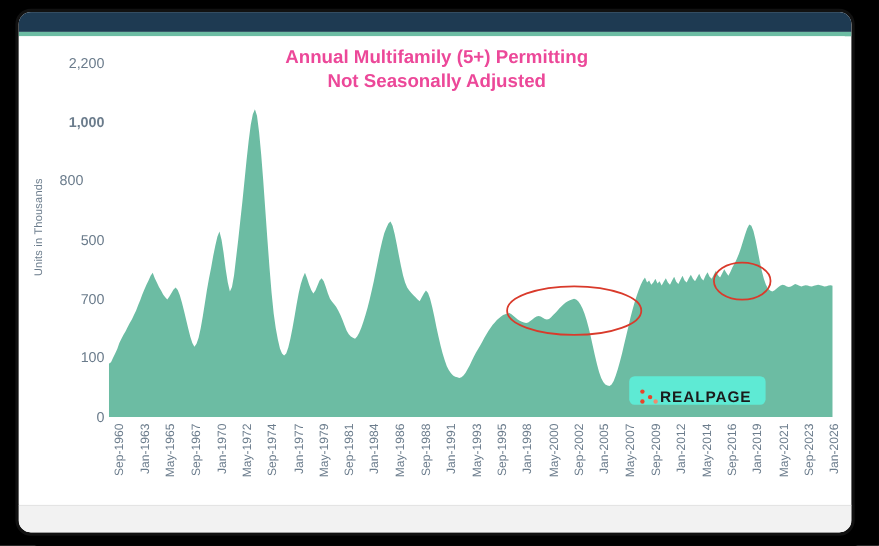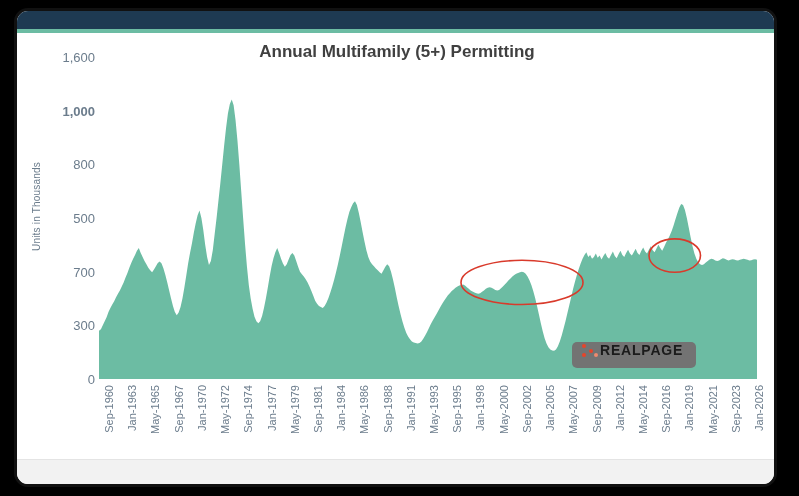--- a/index.html
+++ b/index.html
@@ -71,21 +71,21 @@
     font-family: "Liberation Sans", sans-serif;
   }
 
   
   #chart-title {
     position: absolute;
     left: 80px;
     top: 8px;
     width: 600px;
     text-align: center;
-    color: #404040;
+    color: #ec4899;
     font-size: 17px;
     font-weight: bold;
     line-height: 22px;
   }
   #chart-title div { white-space: nowrap; }
 
   
   #y-axis-title {
     position: absolute;
     left: -36px;
@@ -143,24 +143,24 @@
     transform: rotate(-90deg) translateX(-100%);
   }
 
   
   #realpage-logo {
     position: absolute;
     left: 555px;
     top: 309px;
     width: 124px;
     height: 26px;
-    background: #737373;
+    background: #5eead4;
     border-radius: 5px;
     display: flex;
-    align-items: flex-start;
+    align-items: flex-end;
     padding-left: 8px;
     box-sizing: border-box;
   }
   #logo-dots { width: 20px; height: 16px; position: relative; flex: none; }
   #logo-dots i {
     position: absolute;
     width: 4px; height: 4px;
     border-radius: 50%;
     background: #e8442a;
     display: block;
@@ -182,31 +182,32 @@
 
 <div id="frame">
 
   <div id="header-bar"></div>
   <div id="accent-line"></div>
 
   <div id="canvas">
 
     <div id="chart-title">
       <div>Annual Multifamily (5+) Permitting</div>
+      <div>Not Seasonally Adjusted</div>
     </div>
 
     <div id="y-axis-title">Units in Thousands</div>
     <div id="y-ticks">
         <div class="y-tick" style="top: 346px;">0</div>
-        <div class="y-tick" style="top: 292.333px;">300</div>
+        <div class="y-tick" style="top: 292.333px;">100</div>
         <div class="y-tick" style="top: 238.667px;">700</div>
         <div class="y-tick" style="top: 185px;">500</div>
-        <div class="y-tick" style="top: 131.333px;">800</div>
+        <div class="y-tick" style="top: 131.333px; text-align: center;">800</div>
         <div class="y-tick" style="top: 77.6667px; font-weight: bold;">1,000</div>
-        <div class="y-tick" style="top: 24px;">1,600</div>
+        <div class="y-tick" style="top: 24px;">2,200</div>
       </div>
 
     <div id="plot">
       <svg id="plot-svg" viewBox="0 0 658 348" preserveAspectRatio="none">
           <path d="M 0 346.0 L 0.00 297.70 L 1.90 296.36 L 3.79 292.33 L 5.69 288.31 L 7.59 284.28 L 9.48 278.92 L 11.38 274.89 L 13.27 271.40 L 15.17 268.18 L 17.07 264.16 L 18.96 260.67 L 20.86 257.45 L 22.76 253.43 L 24.65 249.40 L 26.55 244.57 L 28.44 240.01 L 30.34 234.64 L 32.24 230.08 L 34.13 225.79 L 36.03 222.03 L 37.93 217.74 L 39.82 215.05 L 41.72 219.88 L 43.61 223.91 L 45.51 227.93 L 47.41 231.15 L 49.30 234.64 L 51.20 237.32 L 53.10 239.20 L 54.99 236.52 L 56.89 233.30 L 58.78 230.08 L 60.68 228.47 L 62.58 230.62 L 64.47 235.45 L 66.37 241.89 L 68.27 249.40 L 70.16 257.45 L 72.06 265.50 L 73.95 273.01 L 75.85 278.92 L 77.75 282.14 L 79.64 279.45 L 81.54 274.09 L 83.44 265.50 L 85.33 254.77 L 87.23 242.69 L 89.12 230.62 L 91.02 219.88 L 92.92 210.49 L 94.81 199.76 L 96.71 190.37 L 98.61 182.32 L 100.50 177.49 L 102.40 185.00 L 104.29 197.07 L 106.19 211.83 L 108.09 223.91 L 109.98 231.96 L 111.88 227.93 L 113.78 217.20 L 115.67 201.10 L 117.57 185.00 L 119.46 167.56 L 121.36 150.12 L 123.26 131.33 L 125.15 112.55 L 127.05 95.11 L 128.95 80.35 L 130.84 70.96 L 132.74 66.40 L 134.63 72.30 L 136.53 87.06 L 138.43 107.18 L 140.32 131.33 L 142.22 158.17 L 144.12 185.00 L 146.01 210.49 L 147.91 233.30 L 149.80 252.08 L 151.70 265.50 L 153.60 275.70 L 155.49 283.75 L 157.39 288.31 L 159.29 290.19 L 161.18 288.31 L 163.08 282.94 L 164.97 274.89 L 166.87 265.50 L 168.77 254.77 L 170.66 243.50 L 172.56 233.30 L 174.46 225.25 L 176.35 219.35 L 178.25 215.05 L 180.14 219.88 L 182.04 225.79 L 183.94 230.62 L 185.83 233.84 L 187.73 231.15 L 189.63 226.59 L 191.52 222.03 L 193.42 219.88 L 195.31 222.57 L 197.21 227.93 L 199.11 233.84 L 201.00 238.67 L 202.90 241.35 L 204.80 243.50 L 206.69 246.18 L 208.59 249.40 L 210.48 253.43 L 212.38 257.99 L 214.28 262.82 L 216.17 267.65 L 218.07 270.87 L 219.97 273.01 L 221.86 274.09 L 223.76 274.89 L 225.65 273.01 L 227.55 269.52 L 229.45 264.96 L 231.34 259.60 L 233.24 253.43 L 235.14 246.72 L 237.03 239.20 L 238.93 231.15 L 240.82 222.57 L 242.72 213.18 L 244.62 203.78 L 246.51 194.39 L 248.41 186.34 L 250.31 179.10 L 252.20 174.27 L 254.10 170.24 L 255.99 168.36 L 257.89 172.12 L 259.79 179.63 L 261.68 189.03 L 263.58 198.95 L 265.48 208.61 L 267.37 217.20 L 269.27 223.91 L 271.16 228.47 L 273.06 231.15 L 274.96 233.30 L 276.85 235.45 L 278.75 237.32 L 280.65 239.20 L 282.54 240.81 L 284.44 237.32 L 286.33 233.84 L 288.23 231.15 L 290.13 233.30 L 292.02 238.67 L 293.92 246.18 L 295.82 254.77 L 297.71 264.16 L 299.61 273.01 L 301.50 281.06 L 303.40 288.31 L 305.30 294.48 L 307.19 299.85 L 309.09 303.60 L 310.99 306.29 L 312.88 308.43 L 314.78 309.51 L 316.67 310.04 L 318.57 310.58 L 320.47 310.04 L 322.36 308.43 L 324.26 305.75 L 326.16 302.53 L 328.05 299.04 L 329.95 295.02 L 331.84 290.99 L 333.74 287.50 L 335.64 284.28 L 337.53 281.06 L 339.43 277.57 L 341.33 274.09 L 343.22 270.87 L 345.12 267.65 L 347.01 264.96 L 348.91 262.28 L 350.81 260.13 L 352.70 257.99 L 354.60 256.38 L 356.50 254.77 L 358.39 253.43 L 360.29 252.62 L 362.18 252.08 L 364.08 251.55 L 365.98 252.62 L 367.87 254.23 L 369.77 255.84 L 371.67 257.45 L 373.56 258.52 L 375.46 259.60 L 377.35 260.13 L 379.25 260.67 L 381.15 260.13 L 383.04 258.79 L 384.94 257.45 L 386.84 255.84 L 388.73 254.77 L 390.63 254.23 L 392.52 254.77 L 394.42 255.84 L 396.32 256.91 L 398.21 257.45 L 400.11 256.91 L 402.01 255.30 L 403.90 253.43 L 405.80 251.55 L 407.69 249.40 L 409.59 247.25 L 411.49 245.38 L 413.38 243.50 L 415.28 241.89 L 417.18 240.81 L 419.07 240.01 L 420.97 239.20 L 422.86 238.67 L 424.76 239.20 L 426.66 240.81 L 428.55 243.50 L 430.45 247.25 L 432.35 252.08 L 434.24 257.99 L 436.14 264.96 L 438.03 273.01 L 439.93 281.60 L 441.83 290.19 L 443.72 298.24 L 445.62 305.21 L 447.52 310.58 L 449.41 314.34 L 451.31 316.48 L 453.20 317.56 L 455.10 317.82 L 457.00 316.48 L 458.89 313.26 L 460.79 308.43 L 462.69 302.53 L 464.58 295.55 L 466.48 288.31 L 468.37 280.26 L 470.27 272.21 L 472.17 264.16 L 474.06 256.11 L 475.96 248.86 L 477.86 241.89 L 479.75 235.98 L 481.65 230.62 L 483.54 225.79 L 485.44 222.03 L 487.34 219.35 L 489.23 223.91 L 491.13 222.03 L 493.03 225.79 L 494.92 223.91 L 496.82 220.42 L 498.71 224.71 L 500.61 222.57 L 502.51 226.59 L 504.40 223.10 L 506.30 219.88 L 508.20 223.91 L 510.09 225.79 L 511.99 222.03 L 513.88 218.54 L 515.78 223.10 L 517.68 225.25 L 519.57 221.22 L 521.47 217.74 L 523.37 222.03 L 525.26 223.91 L 527.16 219.88 L 529.05 216.66 L 530.95 220.42 L 532.85 222.57 L 534.74 219.35 L 536.64 215.86 L 538.54 219.88 L 540.43 222.03 L 542.33 217.74 L 544.22 214.52 L 546.12 218.54 L 548.02 220.42 L 549.91 216.66 L 551.81 213.18 L 553.71 217.20 L 555.60 219.35 L 557.50 215.59 L 559.39 211.83 L 561.29 215.05 L 563.19 217.74 L 565.08 213.98 L 566.98 209.69 L 568.88 206.47 L 570.77 202.44 L 572.67 197.88 L 574.56 192.51 L 576.46 186.34 L 578.36 180.17 L 580.25 174.80 L 582.15 171.05 L 584.05 172.12 L 585.94 176.95 L 587.84 185.00 L 589.73 194.39 L 591.63 204.32 L 593.53 213.18 L 595.42 220.42 L 597.32 225.79 L 599.22 229.28 L 601.11 231.15 L 603.01 231.96 L 604.90 231.15 L 606.80 229.54 L 608.70 227.93 L 610.59 226.59 L 612.49 225.79 L 614.39 226.32 L 616.28 227.40 L 618.18 227.93 L 620.07 227.40 L 621.97 226.32 L 623.87 225.25 L 625.76 225.79 L 627.66 226.86 L 629.56 227.40 L 631.45 226.86 L 633.35 226.32 L 635.24 226.59 L 637.14 227.13 L 639.04 227.40 L 640.93 226.86 L 642.83 226.32 L 644.73 225.79 L 646.62 226.32 L 648.52 226.86 L 650.41 227.40 L 652.31 227.13 L 654.21 226.59 L 656.10 226.32 L 658.00 226.86 L 658 346.0 Z" fill="#6cbca3"></path>
           <ellipse cx="423" cy="249.4" rx="61" ry="22.099999999999994" fill="none" stroke="#d93a2b" stroke-width="1.6" vector-effect="non-scaling-stroke"></ellipse>
           <ellipse cx="575.75" cy="222.56666666666666" rx="25.75" ry="16.73333333333335" fill="none" stroke="#d93a2b" stroke-width="1.6" vector-effect="non-scaling-stroke"></ellipse>
         </svg>
     </div>
 

